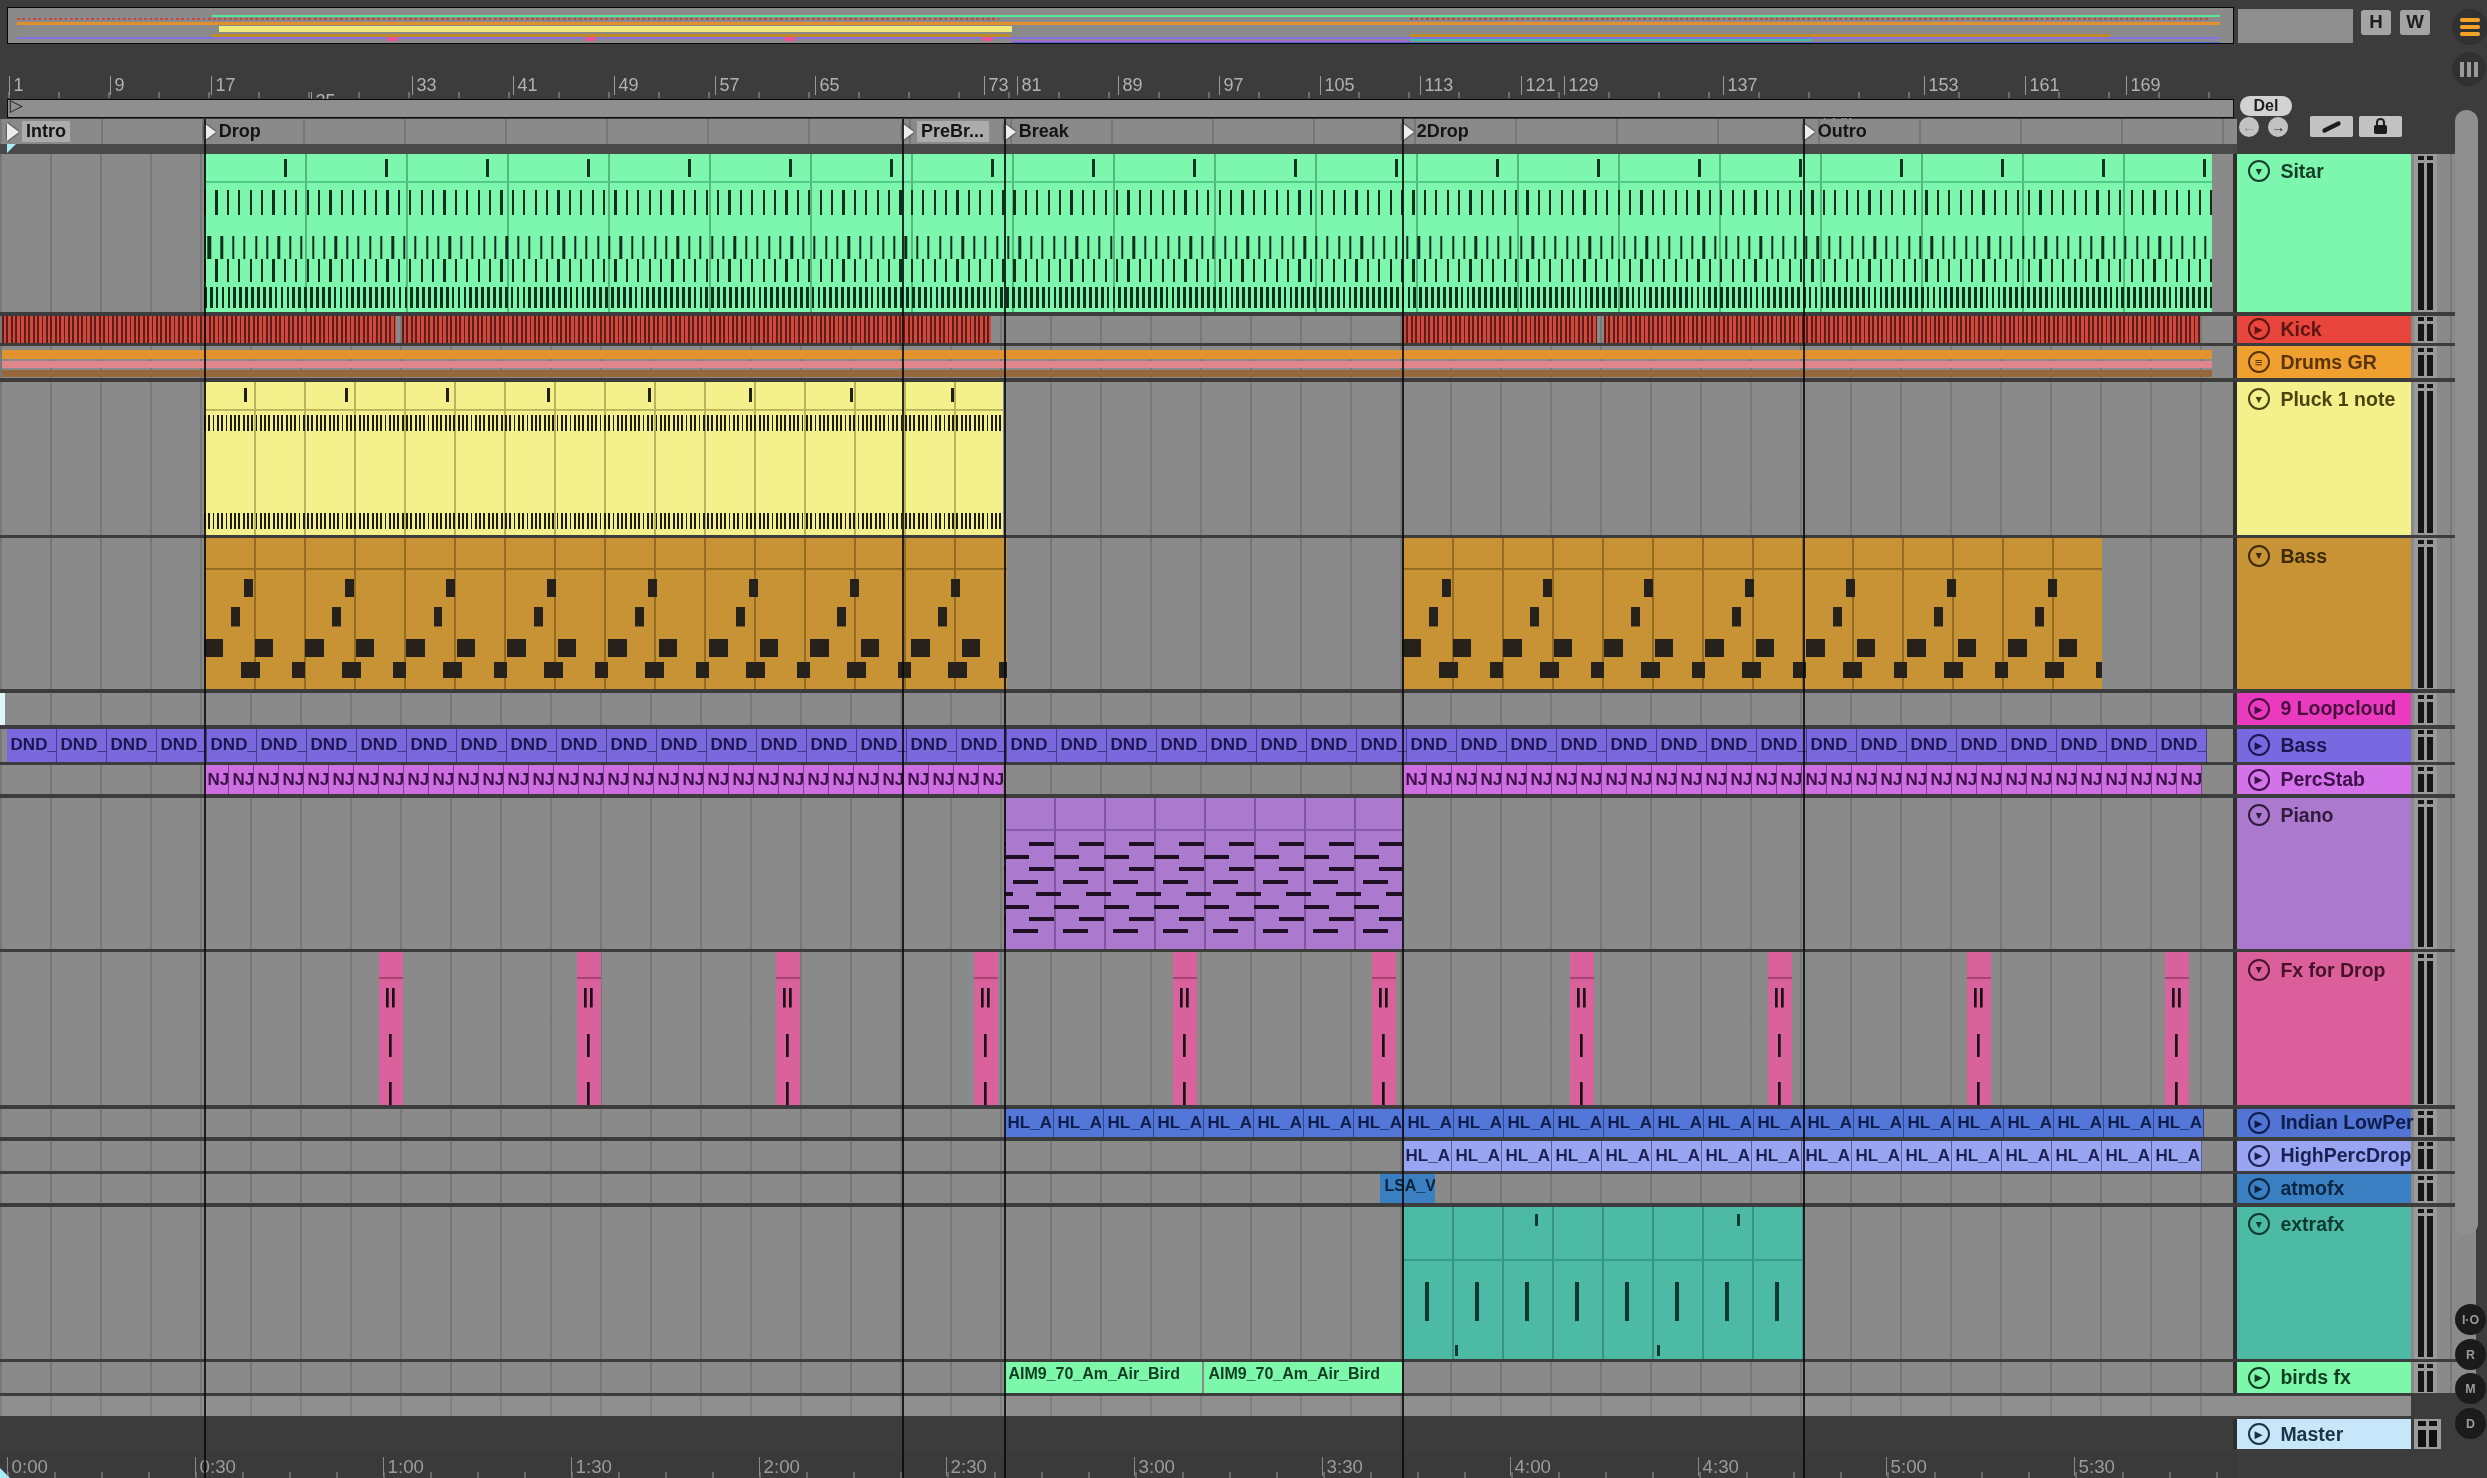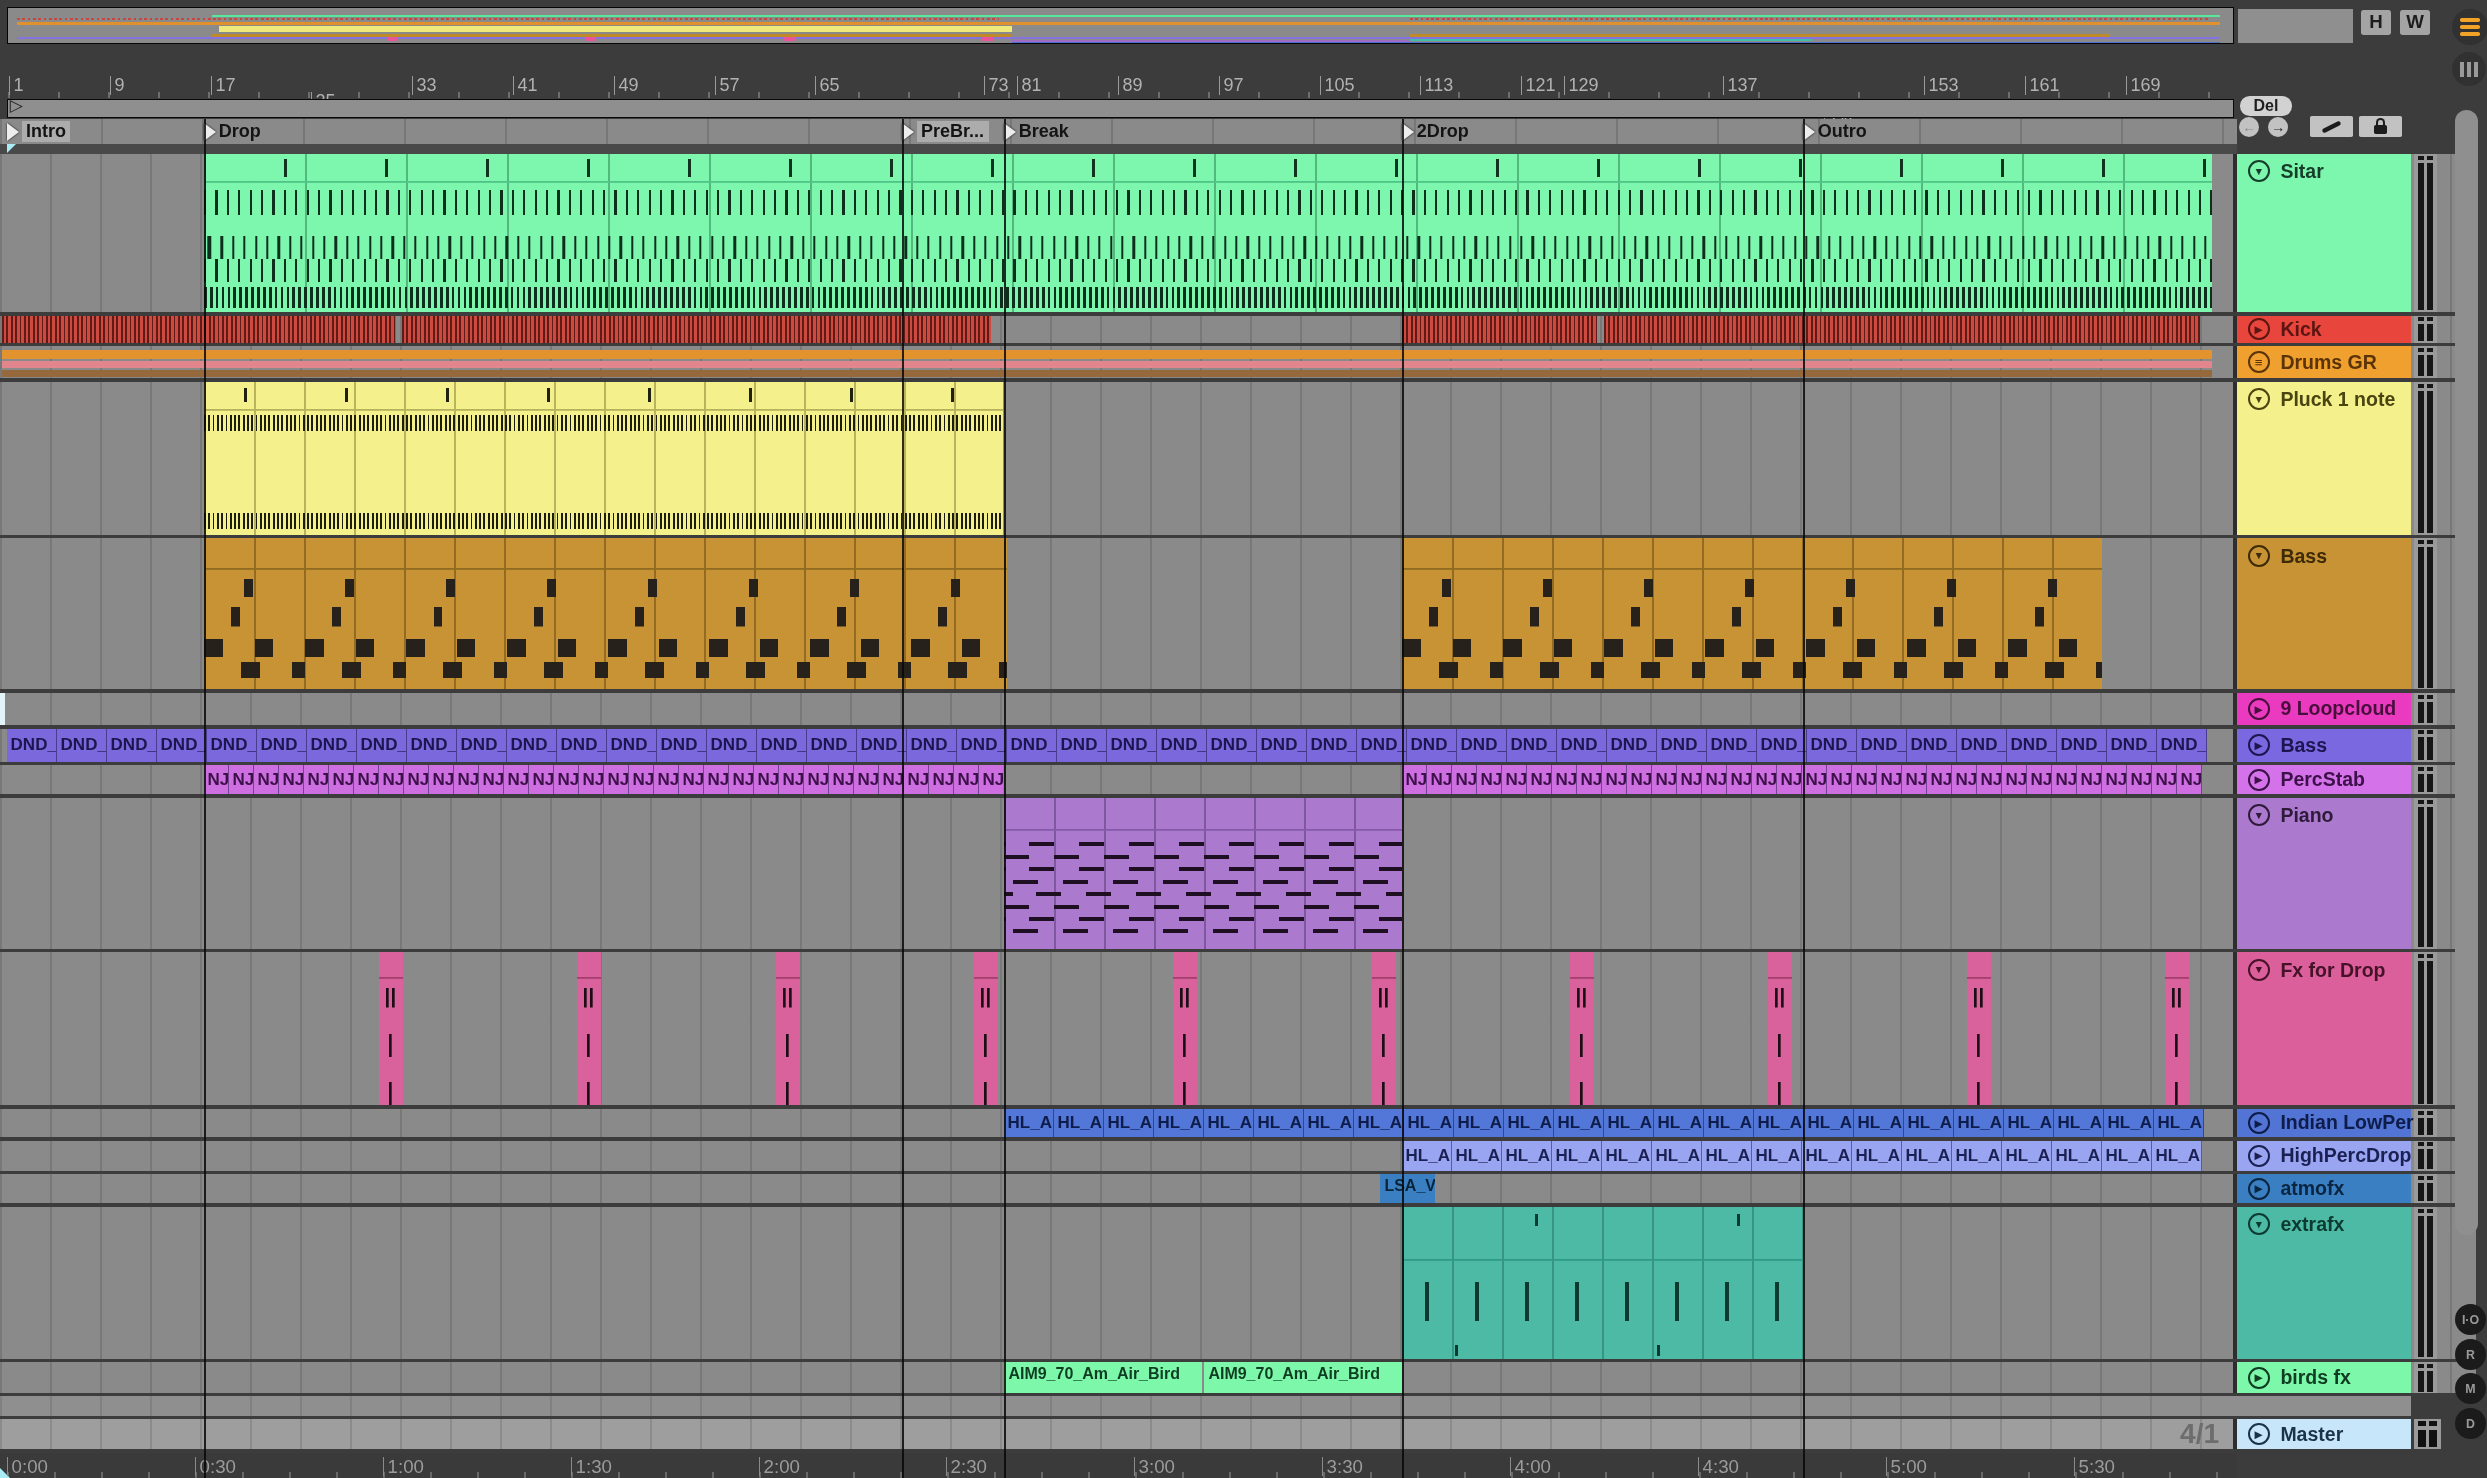--- a/index.html
+++ b/index.html
@@ -664,23 +664,20 @@
       <div class="locline" style="left: 902px;"></div>
       <div class="locline" style="left: 1004px;"></div>
       <div class="locline" style="left: 1402px;"></div>
       <div class="locline" style="left: 1803px;"></div>
     </div>
 
   <div id="spacer-row">
       <div class="grid"></div>
     </div>
   <div id="master-row">
-    <div id="master-lane">
-      <span id="master-sig">4/1</span>
-    </div>
     <div class="rowdiv" style="height:30px"></div>
     <div id="master-hdr">
       <span class="icon" style="width:22px;height:22px;border:2.2px solid currentColor;border-radius:50%;display:flex;align-items:center;justify-content:center;font-size:10.7px;box-sizing:border-box;">▶</span>
       <span class="tname" style="margin-left:10.7px;font-size:19.5px;font-weight:700;">Master</span>
     </div>
     <div id="master-meter">
         <i></i>
         <i></i>
       </div>
   </div>

